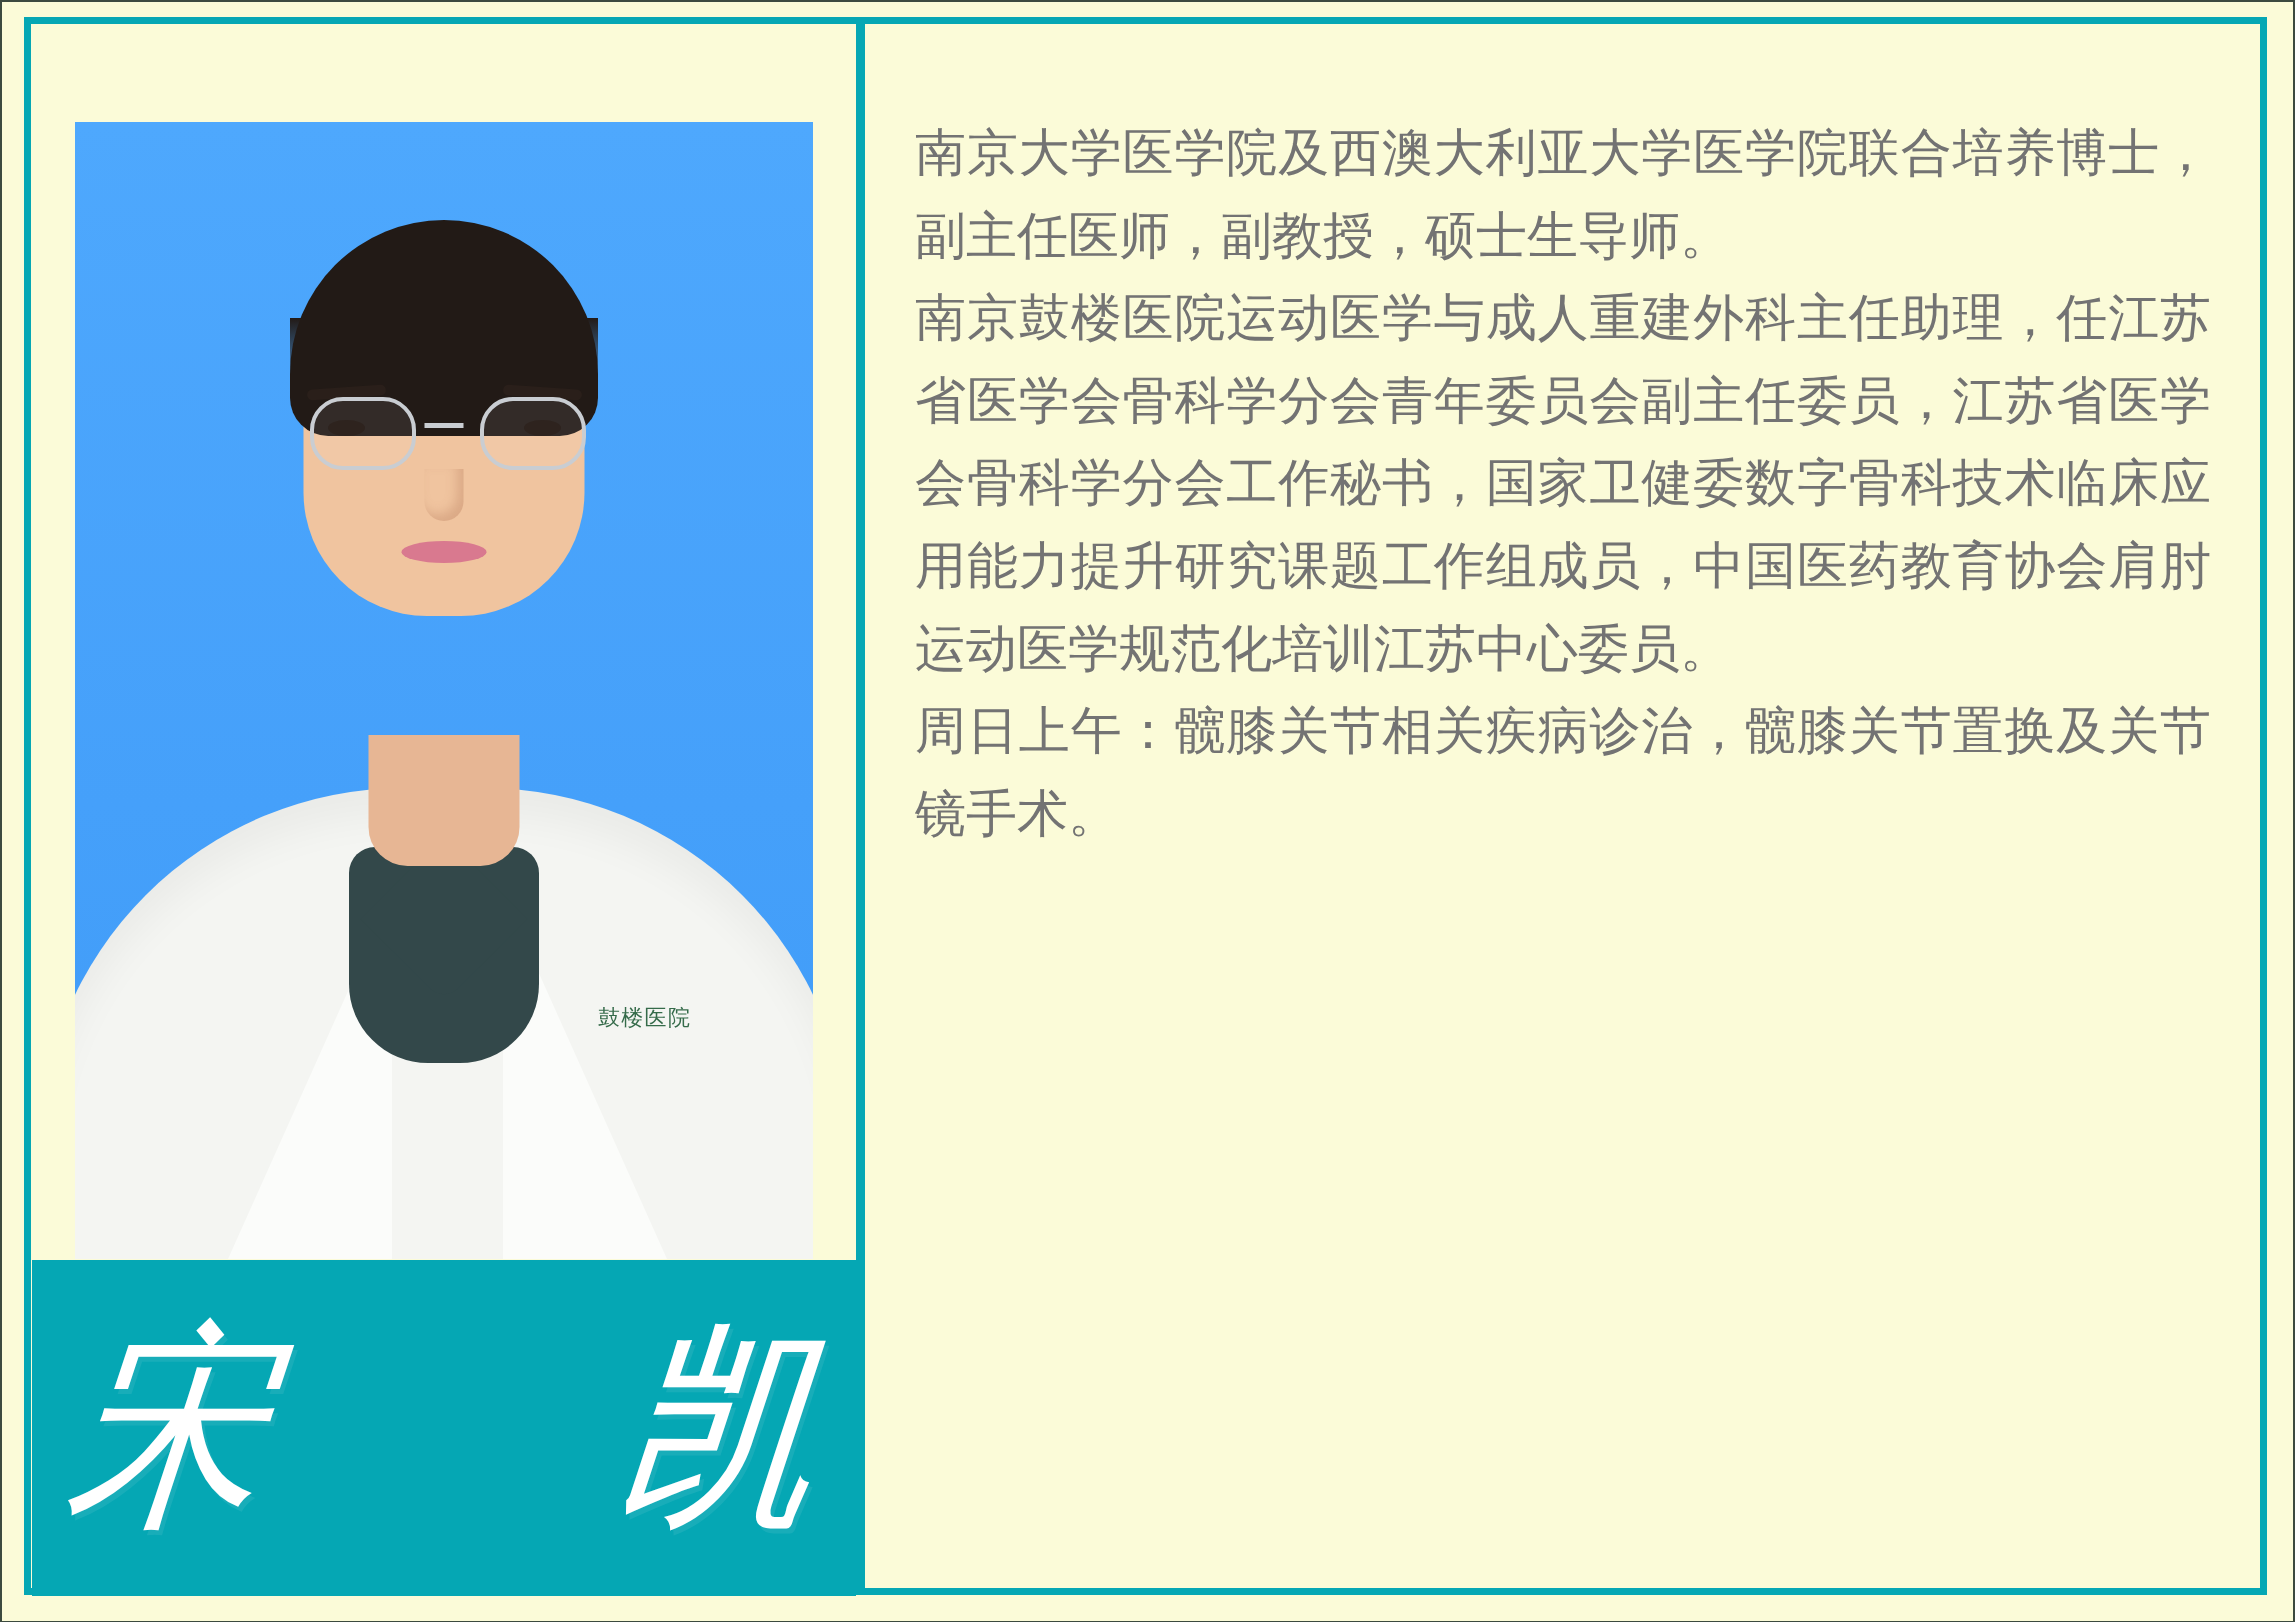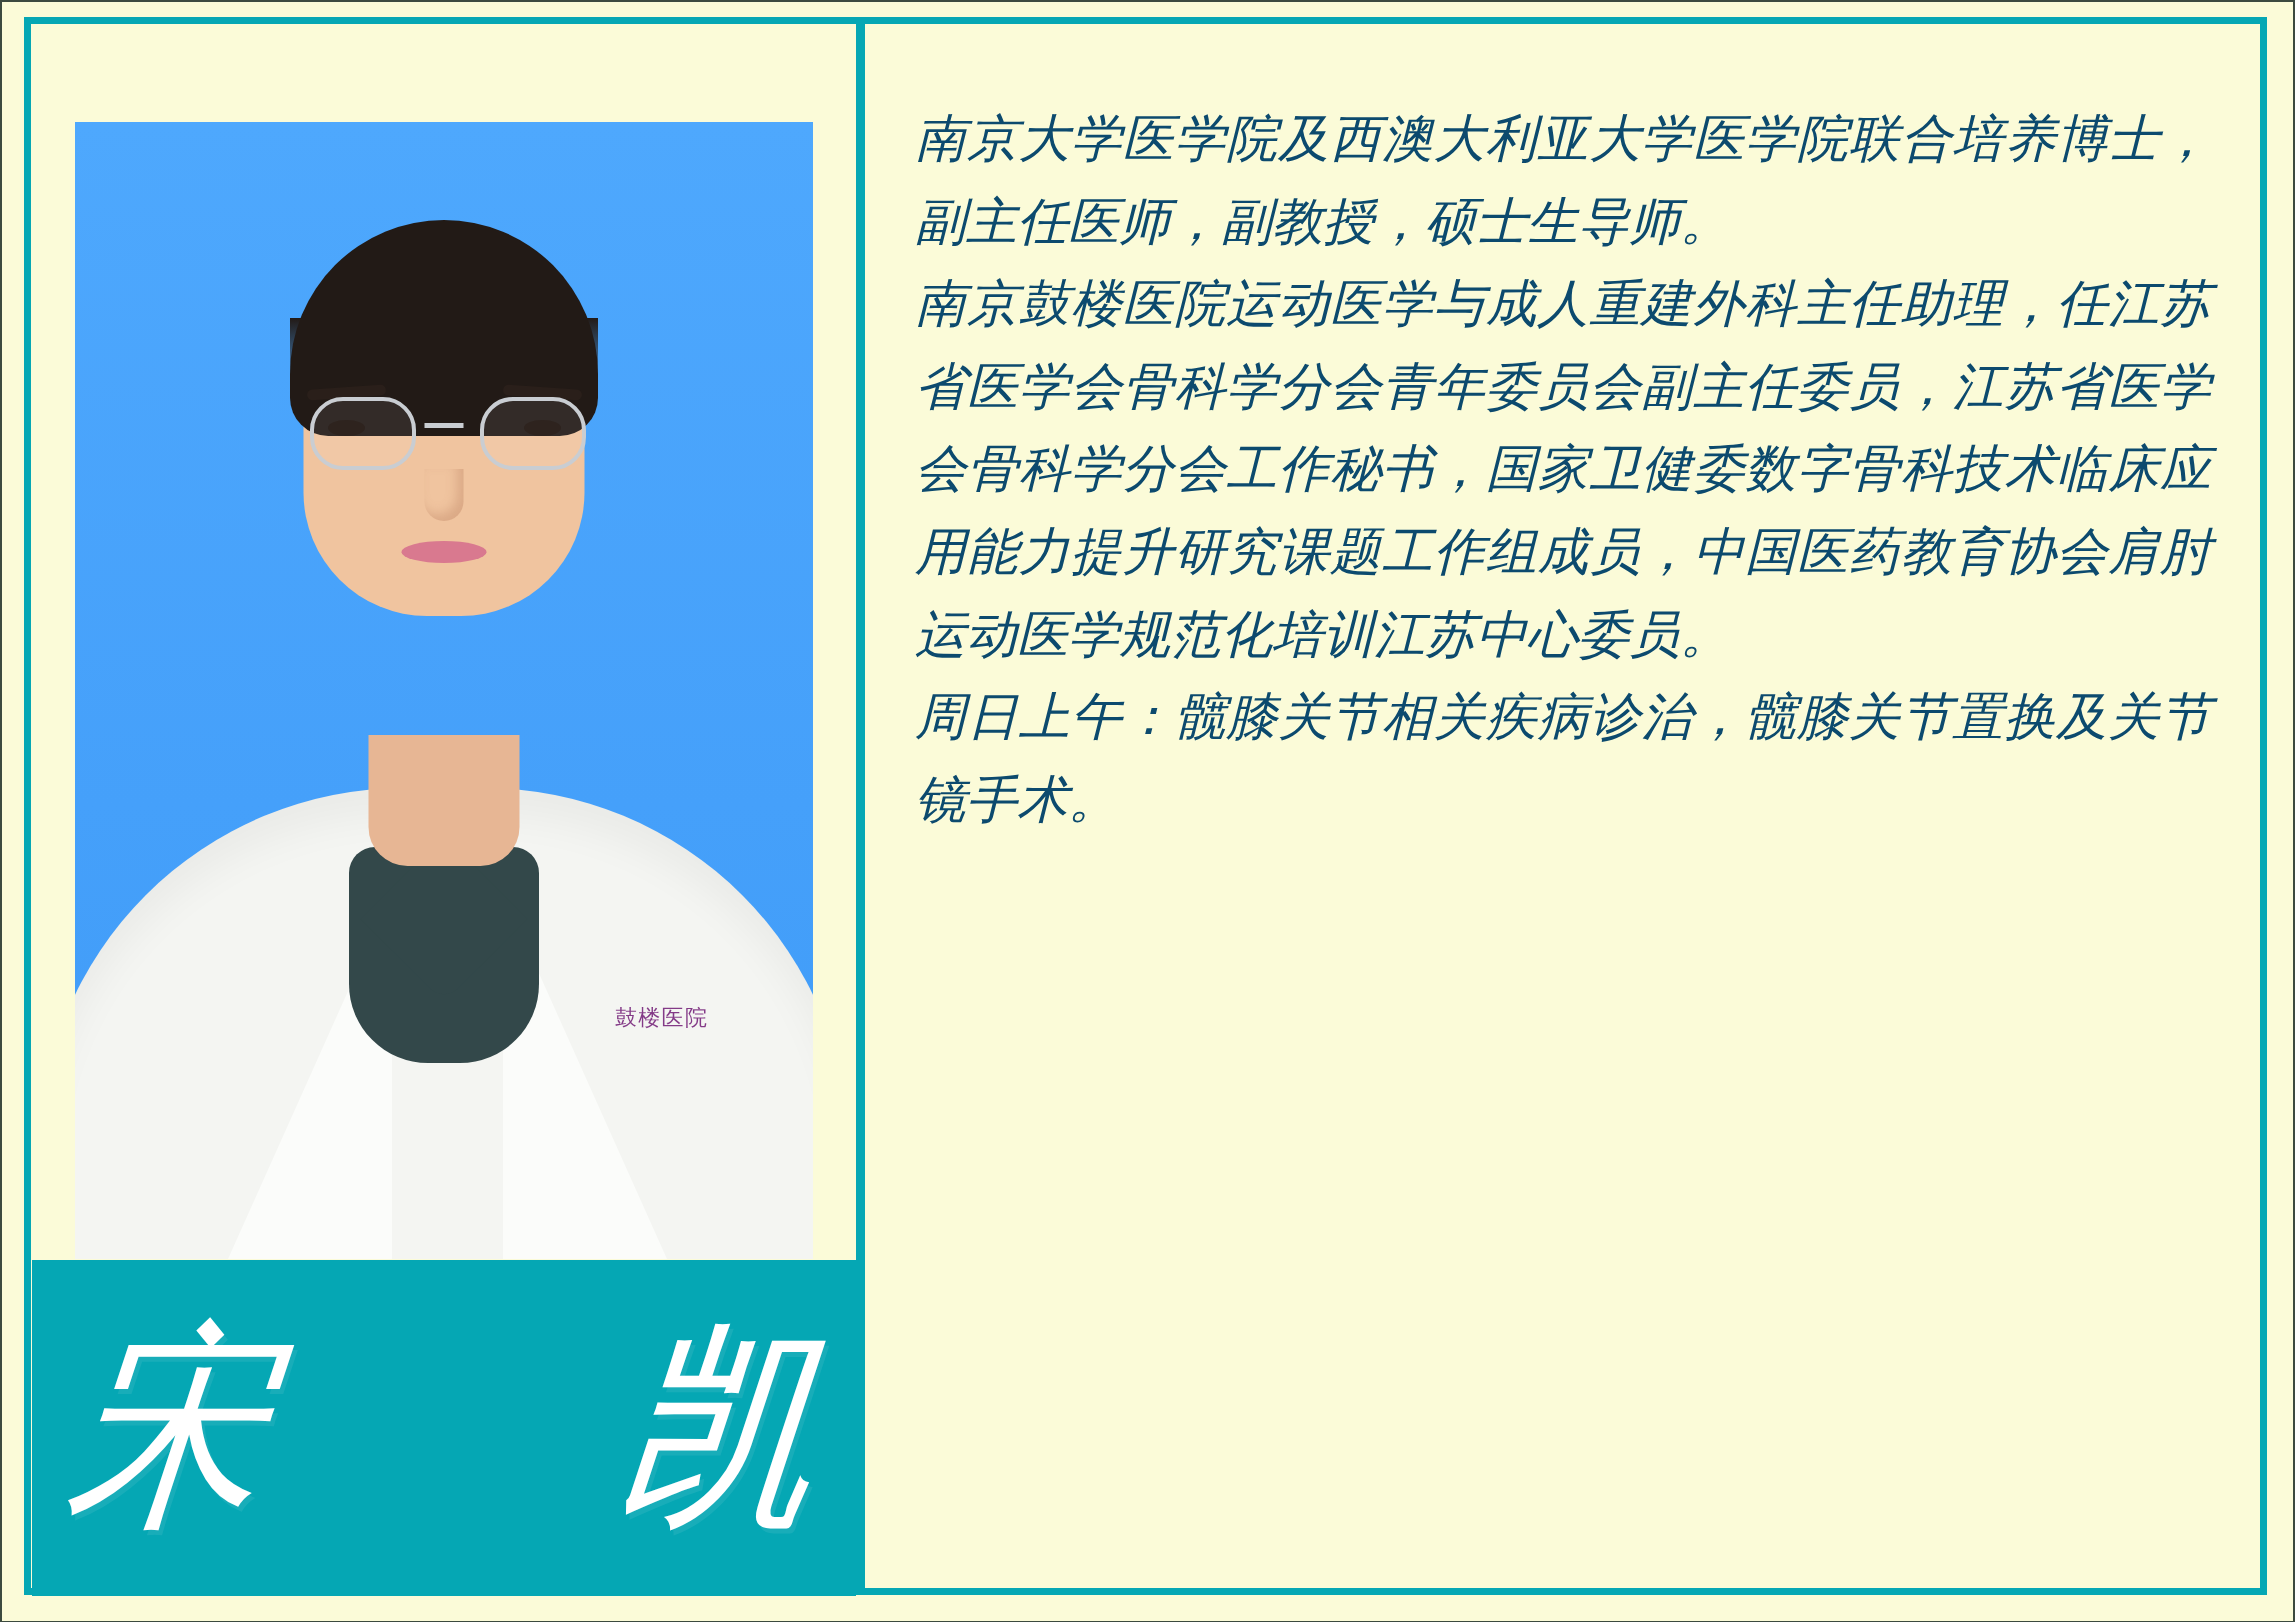--- a/index.html
+++ b/index.html
@@ -206,27 +206,26 @@
     transform: translateX(-50%);
     width: 85px; height: 22px;
     background: #D9798F;
     border-radius: 43px/11px;
   }
   .p-badge {
     position: absolute;
     left: 50%;
     bottom: 226px;
     transform: translateX(154px);
-    color: #701a75;
+    color: #14532d;
     font-size: 22px;
     letter-spacing: 1.3px;
     font-family: "DejaVu Serif", serif;
     opacity: 0.85;
     white-space: nowrap;
-    margin-left: 17px;
   }
 
   
   .name-banner {
     position: absolute;
     left: 32px;
     top: 1260px;
     width: 824px;
     height: 336px;
     background: #05A7B4;
@@ -245,31 +244,30 @@
     transform: skewX(-6deg) scaleY(1.12);
     font-style: italic;
     text-shadow: 3.9px 3.9px 0 rgba(255,255,255,0.08);
     white-space: nowrap;
   }
 
   
   .bio {
     position: absolute;
     left: 915px;
-    top: 98px;
+    top: 112px;
     width: 1296px;
-    color: #0c4a6e;
+    color: #737373;
     font-family: "DejaVu Serif", "Liberation Serif", serif;
     font-size: 51px;
     line-height: 1.62;
     text-align: justify;
     text-justify: inter-character;
     letter-spacing: 0px;
     word-break: break-word;
-    font-style: italic;
   }
   .bio p {
     margin: 0 0 0 0;
   }
   .bio p.mono-tail {
     font-family: "DejaVu Sans Mono", "Liberation Mono", monospace;
     letter-spacing: -0.7px;
   }
 </style>
 </head>

